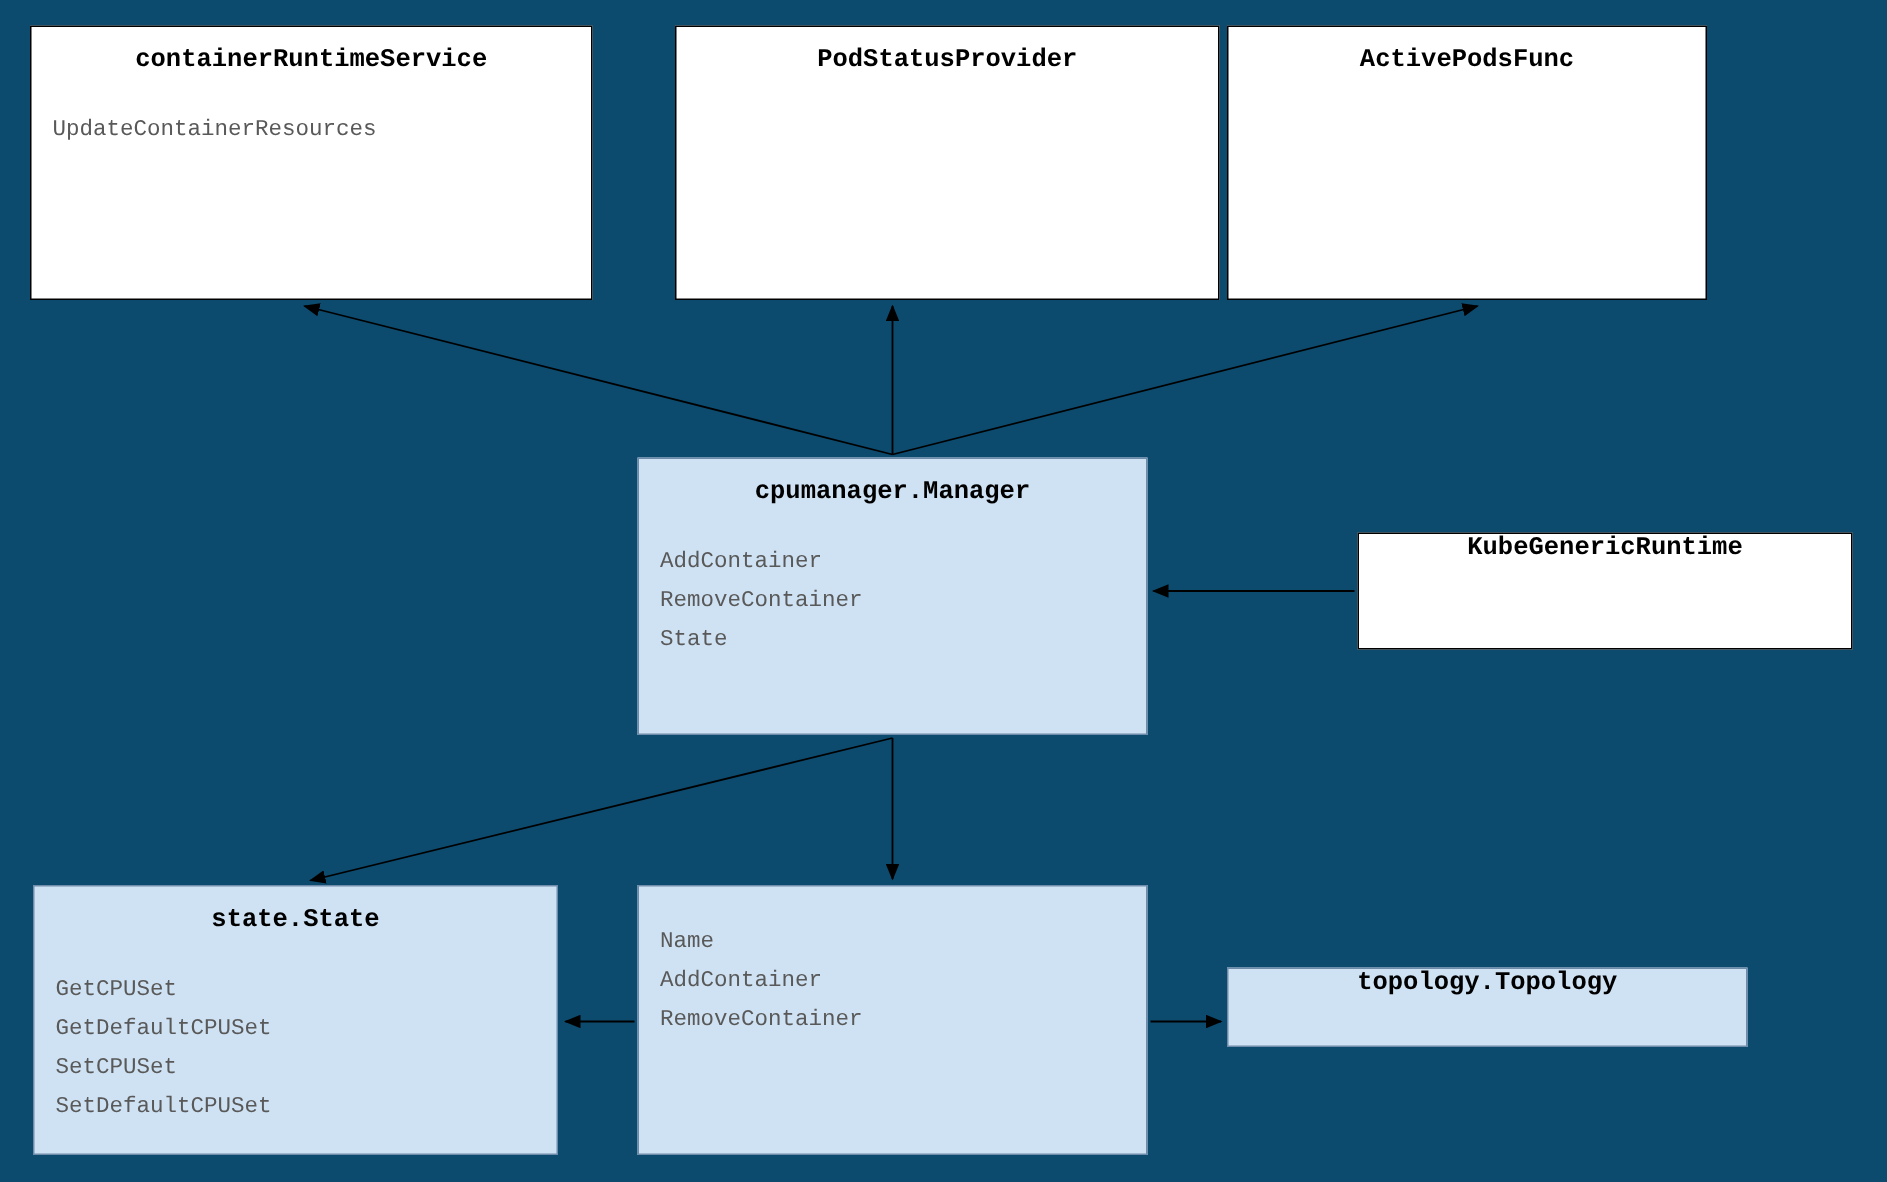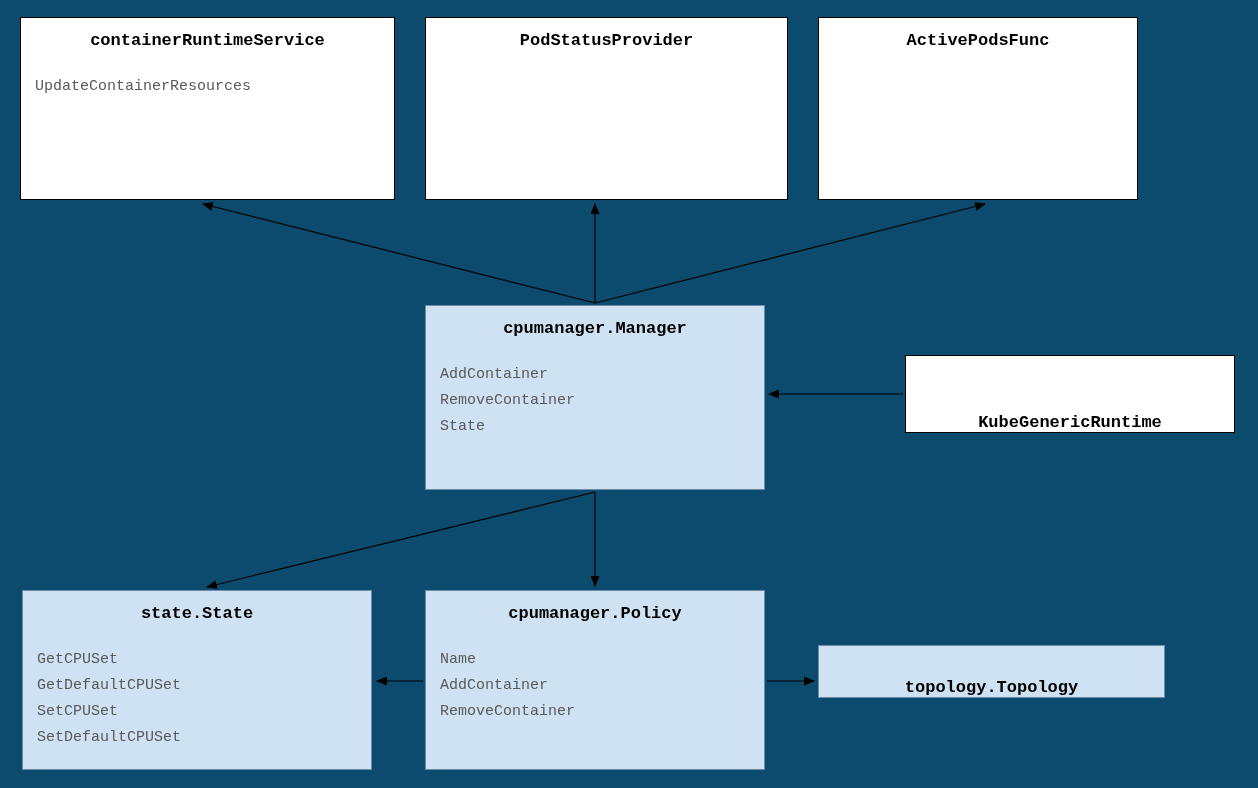--- a/index.html
+++ b/index.html
@@ -26,35 +26,35 @@
   .title {
     font-weight: bold;
     font-size: 17px;
     text-align: center;
     padding-top: 13px;
     color: var(--title-text, #000000);
     white-space: nowrap;
   }
   .center {
     display: flex;
-    align-items: flex-end;
+    align-items: flex-start;
     justify-content: center;
   }
   .center .title { padding-top: 0; }
   .methods {
     margin-top: 24px;
     padding: 0 14px;
     font-size: 15px;
     line-height: 26px;
     color: var(--method-text, #595959);
     white-space: pre;
   }
   
   #box-crs    { left: 20px;  top: 17px;  width: 375px; height: 183px; }
-  #box-psp    { left: 425px; top: 17px;  width: 363px; height: 183px; }
+  #box-psp    { left: 450px; top: 17px;  width: 363px; height: 183px; }
   #box-apf    { left: 818px; top: 17px;  width: 320px; height: 183px; }
   #box-mgr    { left: 425px; top: 305px; width: 340px; height: 185px; }
   #box-kgr    { left: 905px; top: 355px; width: 330px; height: 78px;  }
   #box-state  { left: 22px;  top: 590px; width: 350px; height: 180px; }
   #box-policy { left: 425px; top: 590px; width: 340px; height: 180px; }
   #box-topo   { left: 818px; top: 645px; width: 347px; height: 53px;  }
   #connectors {
     position: absolute;
     left: 0; top: 0;
     width: 1258px; height: 788px;
@@ -107,21 +107,20 @@
   <div class="box plain center" id="box-kgr">
     <div class="title">KubeGenericRuntime</div>
   </div>
 
   <div class="box hl" id="box-state">
     <div class="title">state.State</div>
     <div class="methods"><div>GetCPUSet</div><div>GetDefaultCPUSet</div><div>SetCPUSet</div><div>SetDefaultCPUSet</div></div>
   </div>
 
   <div class="box hl" id="box-policy">
-    <div class="title">cpumanager.Policy</div>
     <div class="methods"><div>Name</div><div>AddContainer</div><div>RemoveContainer</div></div>
   </div>
 
   <div class="box hl center" id="box-topo">
     <div class="title">topology.Topology</div>
   </div>
 
 </div>
 
 </body></html>

